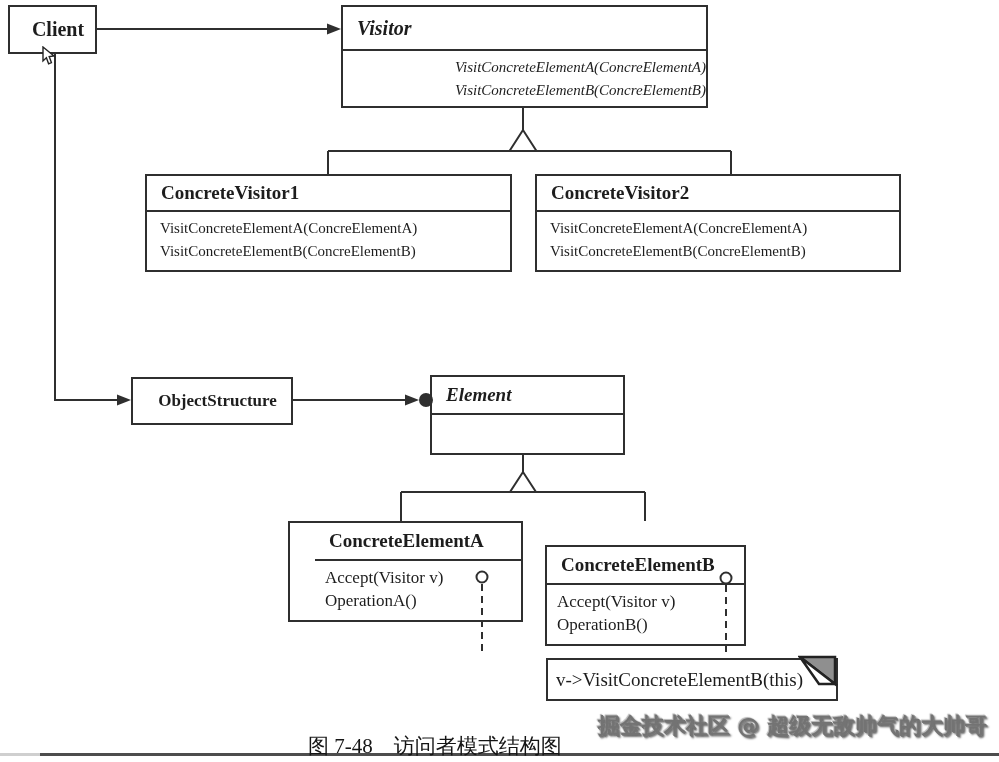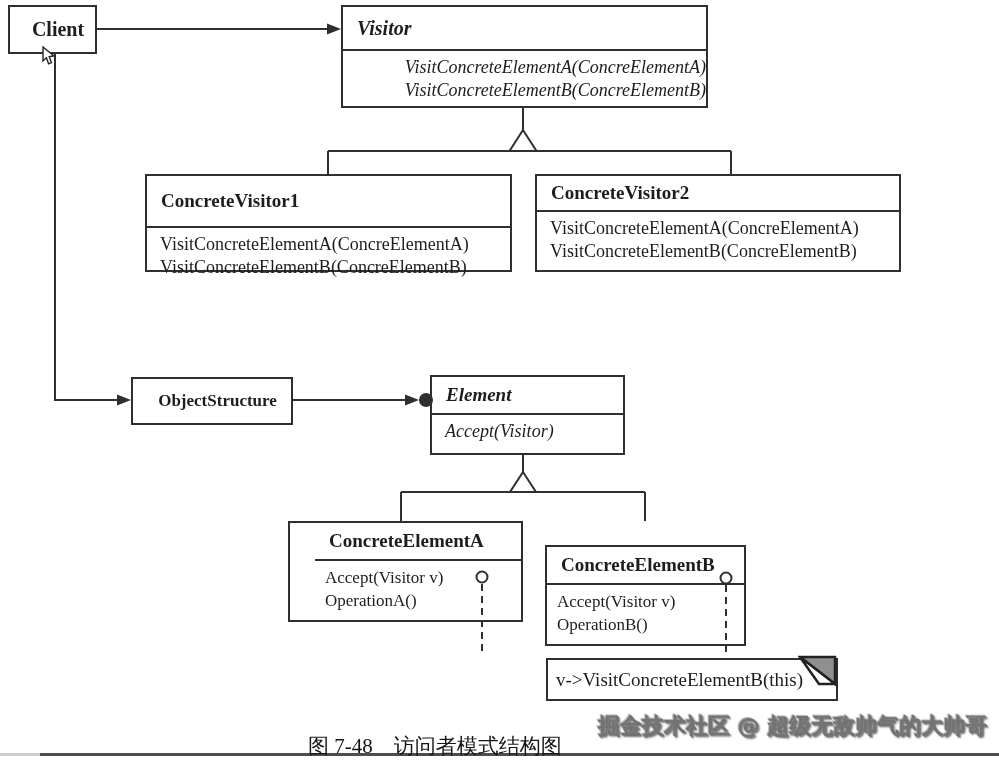--- a/index.html
+++ b/index.html
@@ -11,21 +11,21 @@
     position:absolute;background:#ffffff;border:2px solid #2f2f2f;
     box-sizing:border-box;z-index:2;
   }
   .box .title{
     font-weight:bold;font-size:19px;display:flex;align-items:center;
     padding-left:14px;box-sizing:border-box;border-bottom:2px solid #2f2f2f;
     white-space:nowrap;
   }
   .box .title.no-div{border-bottom:none;justify-content:center;padding-left:11px;}
   .box .methods{
-    padding:5px 0 0 13px;font-size:18px;line-height:23px;white-space:nowrap;
+    padding:5px 0 0 13px;font-size:15px;line-height:23px;white-space:nowrap;
   }
   .italic{font-style:italic;}
   .note{
     position:absolute;background:#fff;border:2px solid #2f2f2f;box-sizing:border-box;
     display:flex;align-items:center;padding-left:8px;font-size:19px;z-index:2;white-space:nowrap;
   }
   .fold{position:absolute;top:-5px;right:-2px;width:40px;height:32px;z-index:3;}
   .connectors{position:absolute;left:0;top:0;z-index:4;pointer-events:none;}
   #caption{
     position:absolute;left:308px;top:732px;font-size:21px;color:#151515;
@@ -52,44 +52,41 @@
 
   <div class="box" style="left:341px;top:5px;width:367px;height:103px;text-align:right;">
     <div class="title italic" style="height:44px;font-size:20px;">Visitor</div>
     <div class="methods italic">
       <div>VisitConcreteElementA(ConcreElementA)</div>
       <div>VisitConcreteElementB(ConcreElementB)</div>
     </div>
   </div>
 
   <div class="box" style="left:145px;top:174px;width:367px;height:98px;">
-    <div class="title" style="height:52px;">ConcreteVisitor1</div>
+    <div class="title" style="height:36px;">ConcreteVisitor1</div>
     <div class="methods">
       <div>VisitConcreteElementA(ConcreElementA)</div>
       <div>VisitConcreteElementB(ConcreElementB)</div>
     </div>
   </div>
 
   <div class="box" style="left:535px;top:174px;width:366px;height:98px;">
     <div class="title" style="height:36px;">ConcreteVisitor2</div>
     <div class="methods">
       <div>VisitConcreteElementA(ConcreElementA)</div>
       <div>VisitConcreteElementB(ConcreElementB)</div>
     </div>
   </div>
 
   <div class="box" style="left:131px;top:377px;width:162px;height:48px;">
     <div class="title no-div" style="height:100%;font-size:17px;">ObjectStructure</div>
   </div>
 
   <div class="box" style="left:430px;top:375px;width:195px;height:80px;">
     <div class="title italic" style="height:38px;font-size:19px;">Element</div>
-    <div class="methods italic">
-      <div>Accept(Visitor)</div>
-    </div>
   </div>
 
   <div class="box" style="left:288px;top:521px;width:235px;height:101px;padding-left:25px;">
     <div class="title" style="height:38px;">ConcreteElementA</div>
     <div class="methods" style="font-size:17px;padding-left:10px;">
       <div>Accept(Visitor v)</div>
       <div>OperationA()</div>
     </div>
   </div>
 

